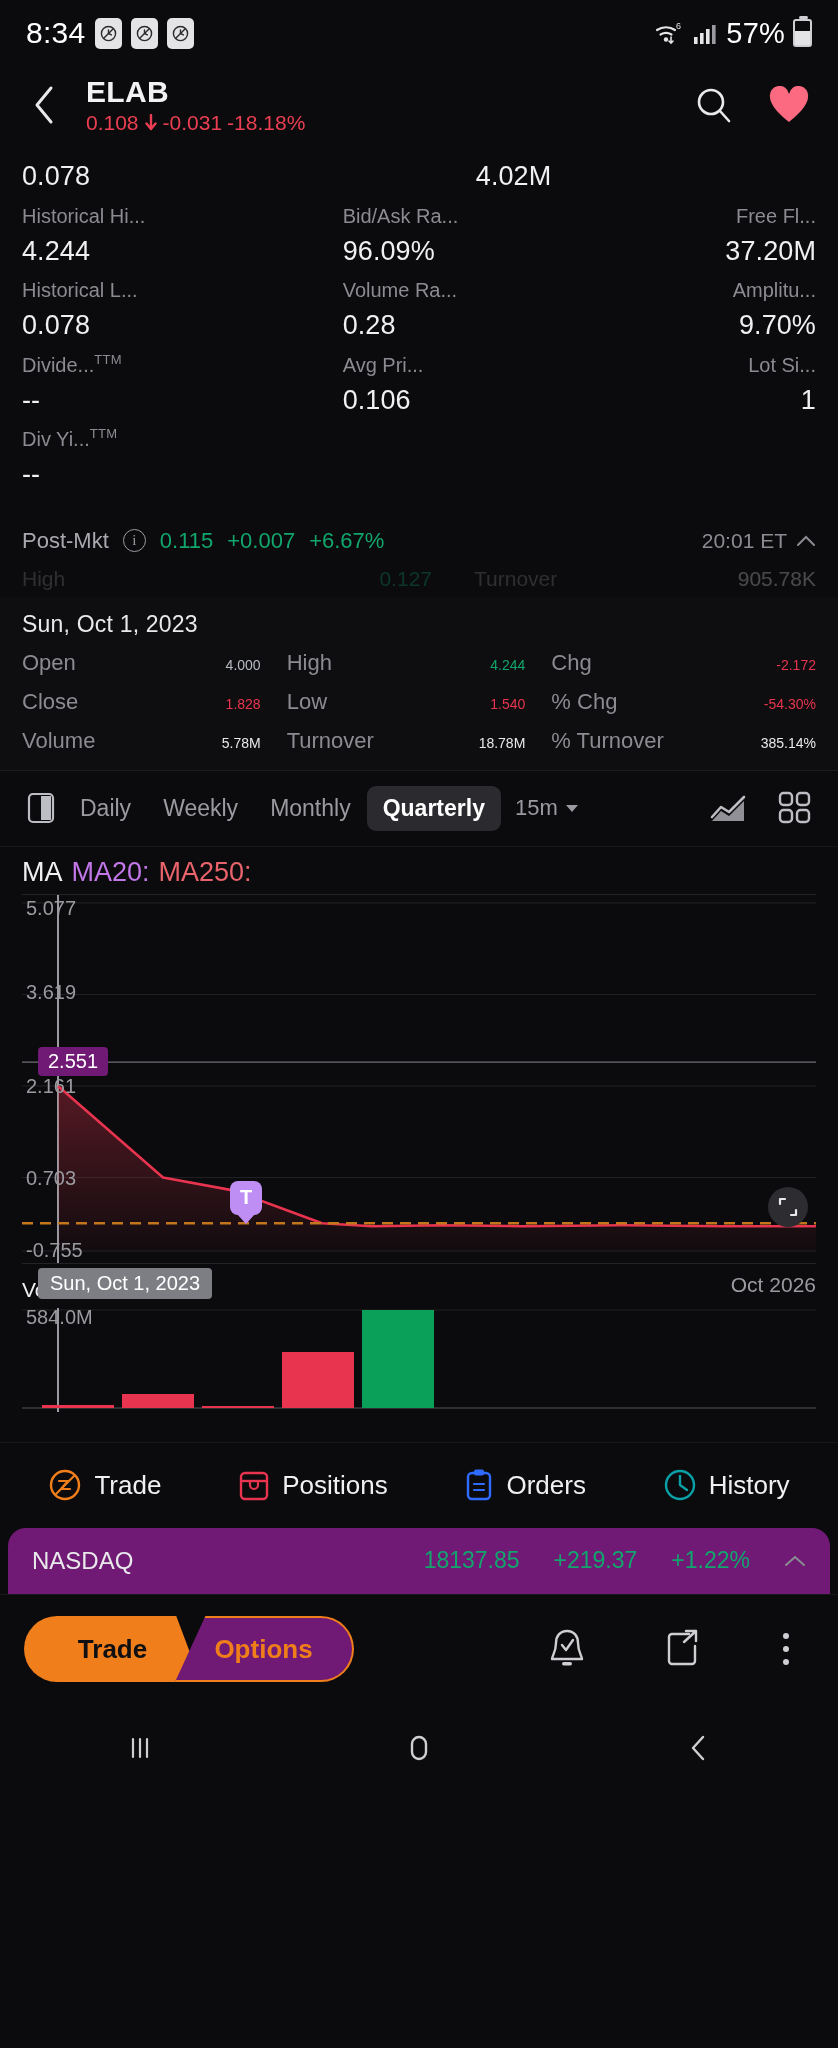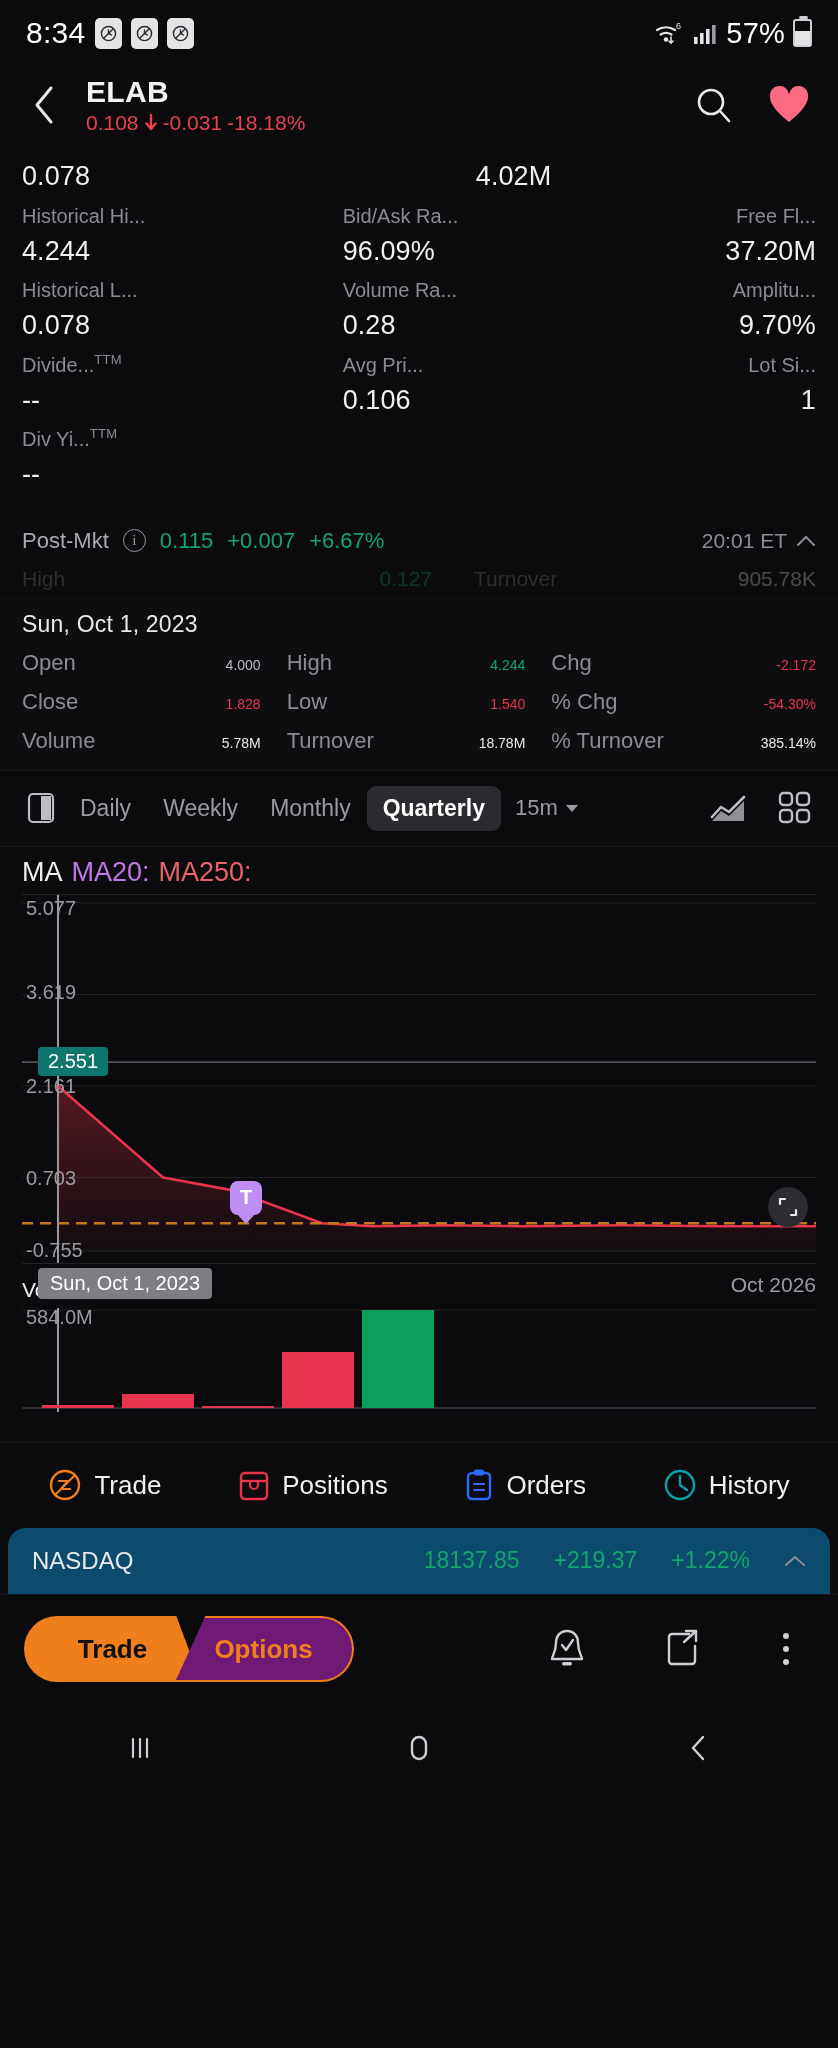--- a/index.html
+++ b/index.html
@@ -115,21 +115,21 @@
   .ma-w { color: #f0f0f2; }
   .ma-20 { color: #c277e8; }
   .ma-250 { color: #e8636b; }
 
   .chart-wrap { position: relative; margin: 0 22px; height: 370px; border: 1px solid #232327; border-left:none; border-right:none; }
   .chart-svg { position: absolute; inset: 0; width: 100%; height: 100%; }
   .ylab {
     position: absolute; left: 4px; font-size: 20px; color: #9a9aa1; background: transparent;
   }
   .ytag {
-    position: absolute; left: 16px; background: #0f766e; color: #fff; font-size: 20px;
+    position: absolute; left: 16px; background: #701a75; color: #fff; font-size: 20px;
     padding: 3px 10px; border-radius: 4px;
   }
   .xtag {
     position: absolute; left: 16px; bottom: -36px; background: #7d7d84; color: #fff; font-size: 20px;
     padding: 4px 12px; border-radius: 4px;
   }
   .xlab-right { position: absolute; right: 0; bottom: -34px; font-size: 21px; color: #9a9aa1; }
   .expand-btn {
     position: absolute; right: 8px; bottom: 36px; width: 40px; height: 40px;
     border-radius: 50%; background: #2c2c31; display:flex; align-items:center; justify-content:center;
@@ -159,21 +159,21 @@
   
   .acct-tabs {
     display: flex; align-items: center; justify-content: space-around;
     height: 86px; border-top: 1px solid #18181c; margin-top: 26px; padding: 0 10px;
   }
   .acct-tab { display: flex; align-items: center; gap: 12px; }
   .acct-tab span { font-size: 26px; color: #f0f0f2; }
 
   
   .index-bar {
-    background: #0c4a6e; border-radius: 18px 18px 0 0; height: 66px;
+    background: #701a75; border-radius: 18px 18px 0 0; height: 66px;
     display: flex; align-items: center; padding: 0 24px; margin: 0 8px;
   }
   .idx-name { font-size: 24px; color: #e9e9ec; }
   .idx-right { margin-left: auto; display: flex; align-items: center; gap: 34px; }
   .idx-val { font-size: 23px; color: #11a66c; }
 
   
   .action-bar {
     height: 110px; display: flex; align-items: center; padding: 0 24px; gap: 0;
     background: #0b0b0d; border-top: 1px solid #18181c;

